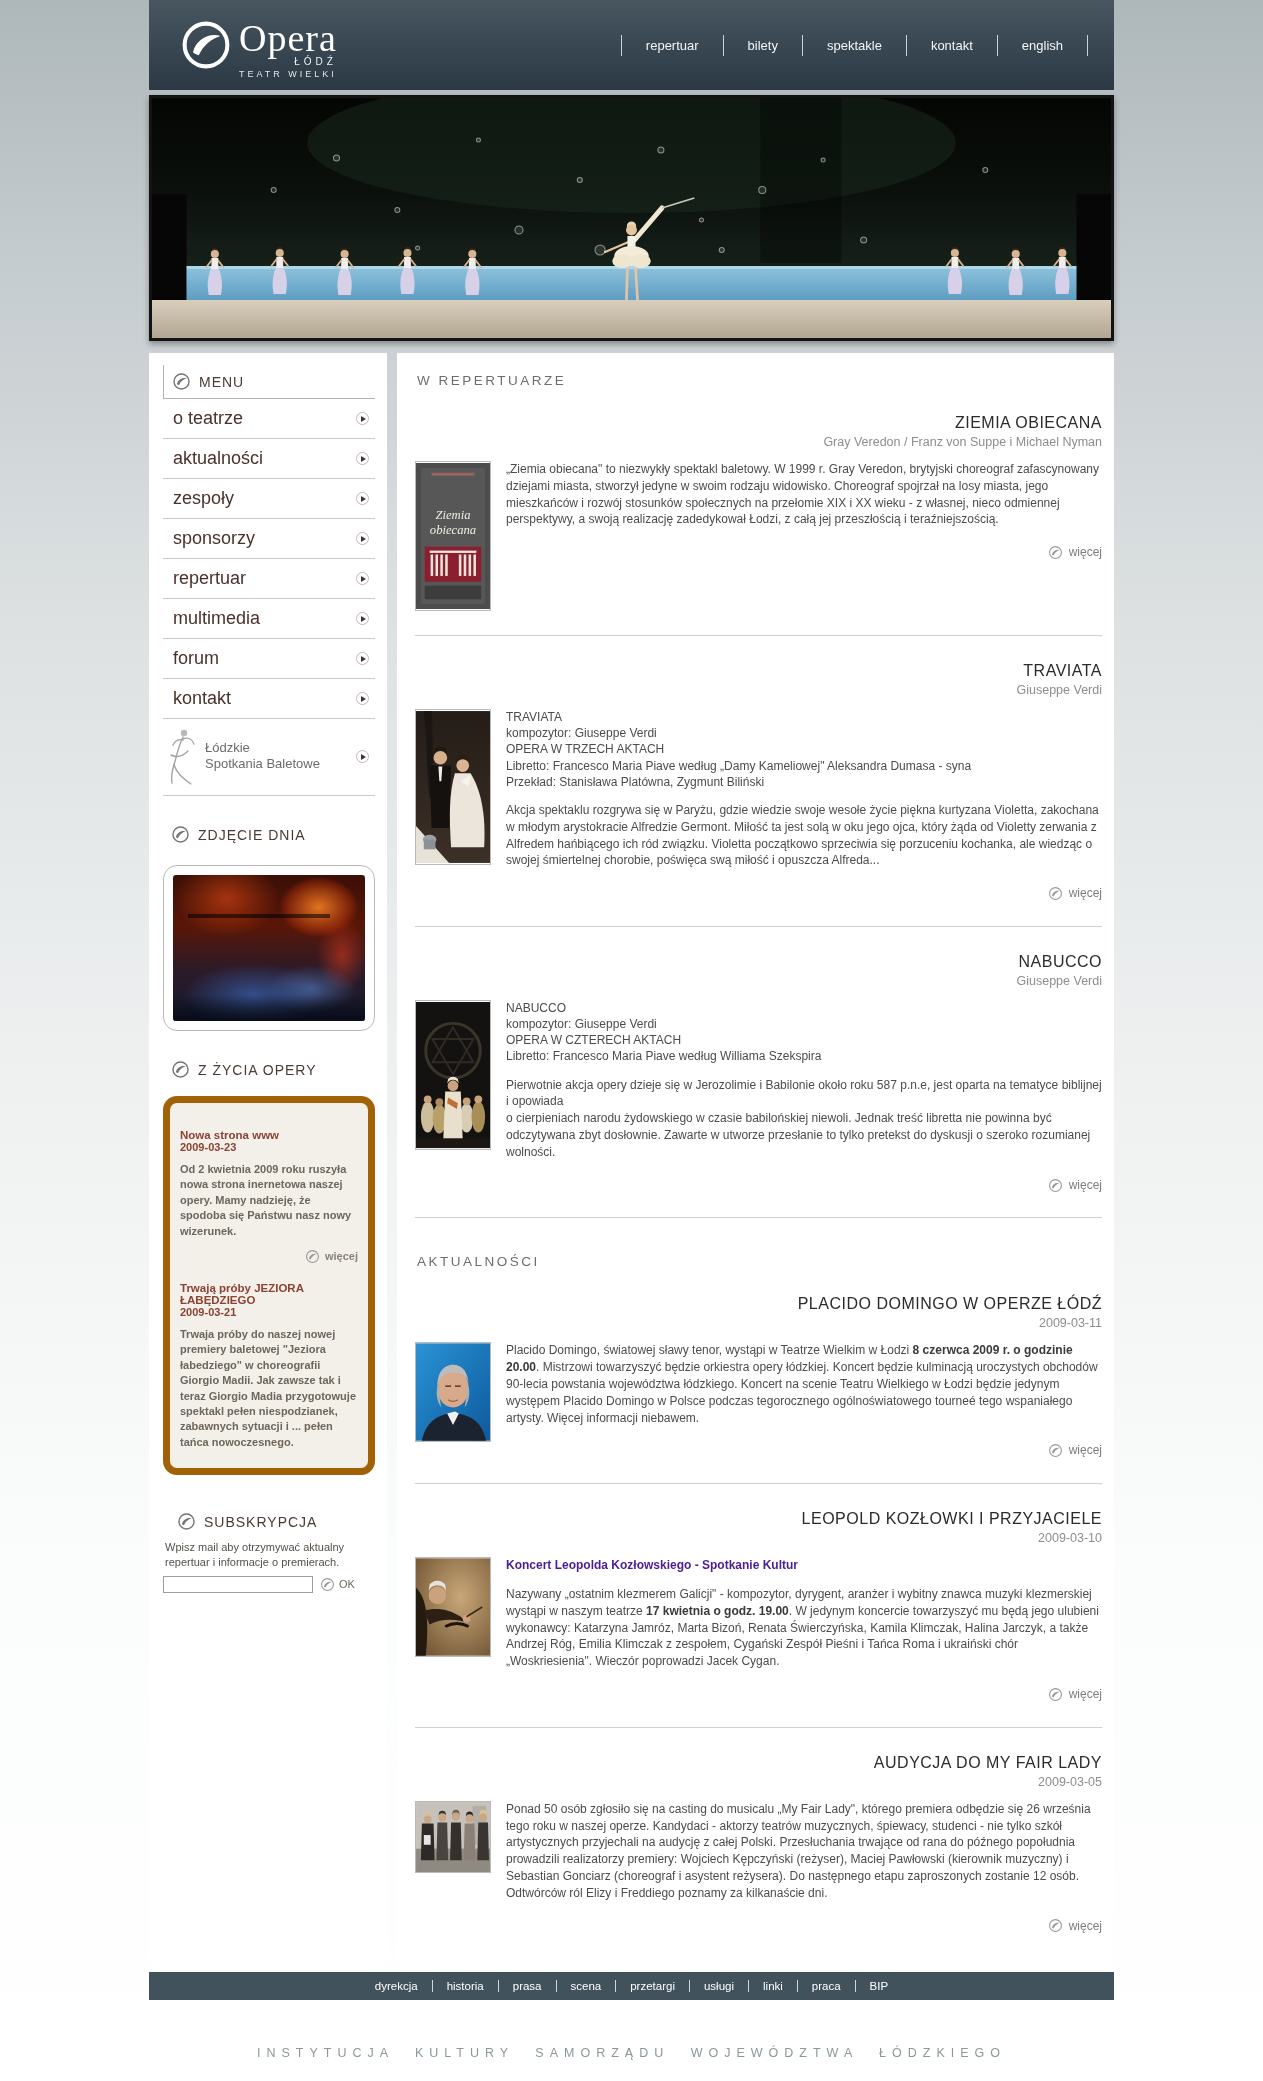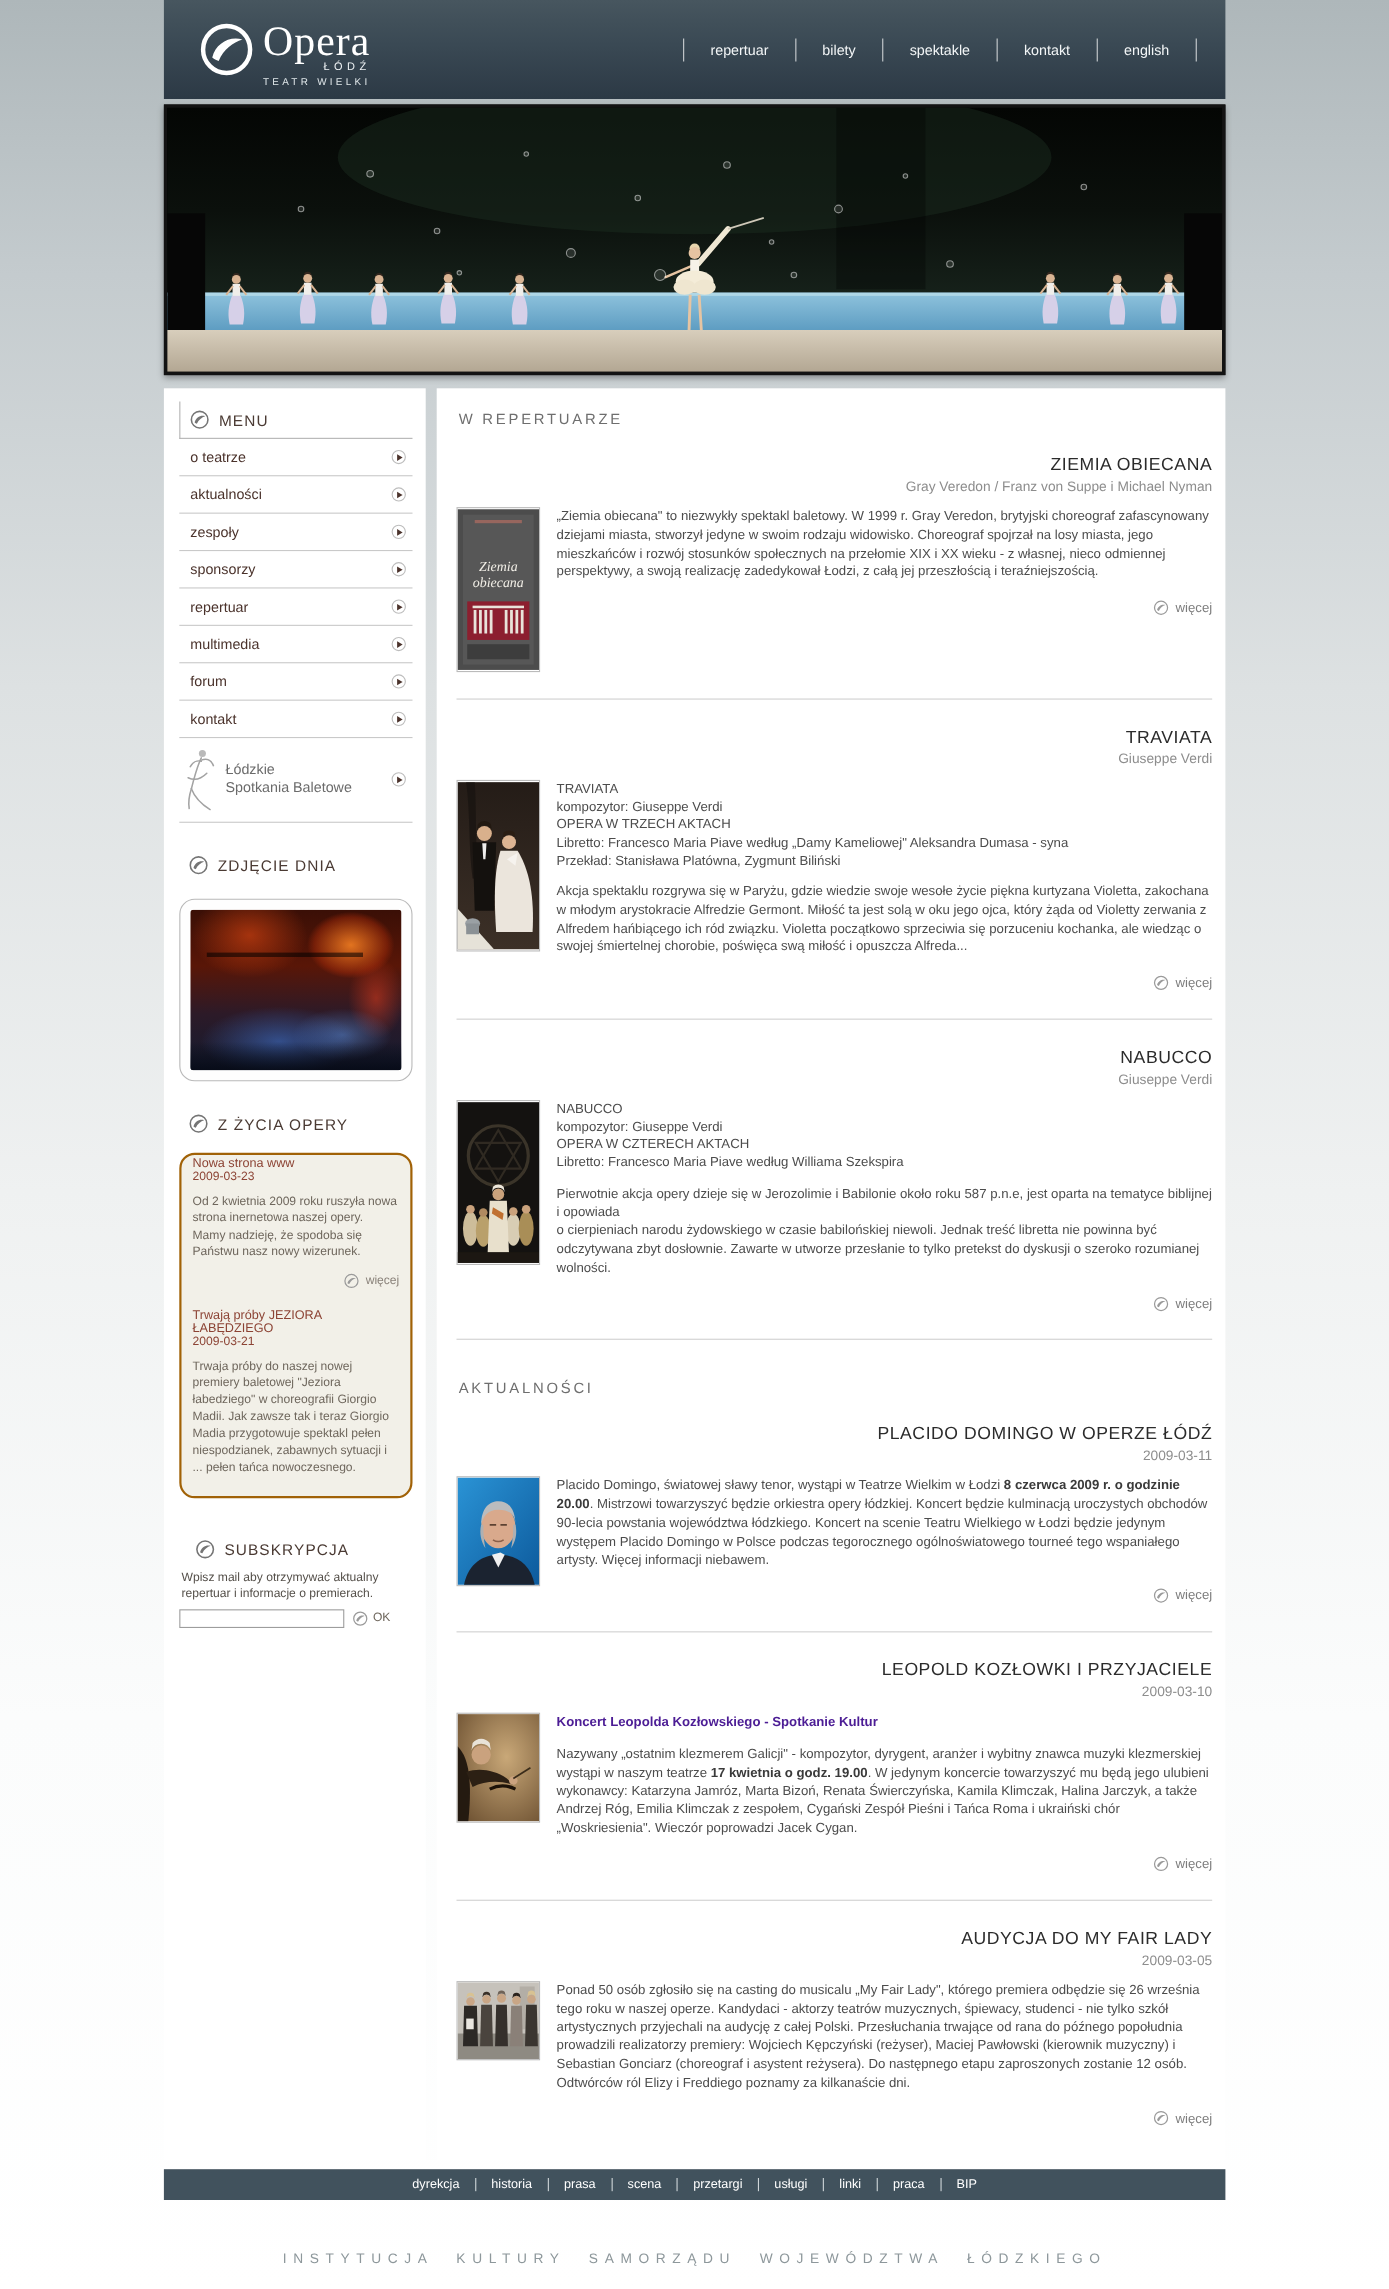--- a/index.html
+++ b/index.html
@@ -47,21 +47,21 @@
   }
   .side-header.noline { border:none; }
   .emblem-md { width:19px; height:19px; color:#757575; flex:0 0 auto; }
   .emblem-sm { width:15px; height:15px; color:#9a9a9a; flex:0 0 auto; }
 
   
   .menu ul { list-style:none; }
   .menu li {
     display:flex; justify-content:space-between; align-items:center;
     padding:9px 6px 9px 10px; border-bottom:1px solid #c9c9c9;
-    font-size:13px; color:#4a322b; cursor:pointer;gap:22px;
+    font-size:18px; color:#4a322b; cursor:pointer;gap:22px;
   }
   .circ-arrow { width:13px; height:13px; border:1px solid #bdbdbd; border-radius:50%;
                 position:relative; background:#fff; flex:0 0 auto; }
   .circ-arrow::after { content:""; position:absolute; left:4px; top:3px;
     border-left:5px solid #4a322b; border-top:3.5px solid transparent; border-bottom:3.5px solid transparent; }
 
   
   .baletowe { display:flex; align-items:center; gap:6px; padding:8px 6px 10px 2px;
               border-bottom:1px solid #c9c9c9; position:relative; cursor:pointer; }
   .baletowe-txt { color:#6b6b6b; font-size:13px; line-height:1.2;
@@ -80,22 +80,22 @@
       radial-gradient(60px 32px at 72% 78%, rgba(96,146,224,.5), transparent 75%),
       radial-gradient(34px 50px at 88% 55%, rgba(220,60,30,.55), transparent 75%),
       linear-gradient(180deg,#3a0f06 0%,#591607 35%,#2c1a28 65%,#131b30 100%);
   }
   .photo-day-img::before { content:""; position:absolute; left:8%; right:18%; top:27%;
     height:4px; background:rgba(0,0,0,.55); }
   .photo-day-img::after { content:""; position:absolute; left:0; right:0; bottom:0; height:18%;
     background:linear-gradient(180deg,transparent,rgba(5,8,18,.8)); }
 
   
-  .newsbox { margin-top:10px; border:2px solid #a16207; border-radius:14px;
-             background:#f2f0e8; padding:2px 10px 18px 10px; font-size:11px; }
+  .newsbox { margin-top:10px; border:7px solid #a16207; border-radius:14px;
+             background:#f2f0e8; padding:26px 10px 18px 10px; font-size:11px;font-weight:bold; }
   .sn-title { color:#8c4334; font-size:11.5px; }
   .sn-date  { color:#8c4334; margin-bottom:9px; }
   .sn-text  { color:#6e665c; line-height:1.4; }
   .sn-more  { display:flex; justify-content:flex-end; align-items:center; gap:5px;
               color:#8a827a; margin-top:10px; cursor:pointer; }
   .sn-item + .sn-item { margin-top:18px; }
 
   
   .subscribe { margin-top:30px; }
   .subscribe .side-header { padding-left:14px; }

